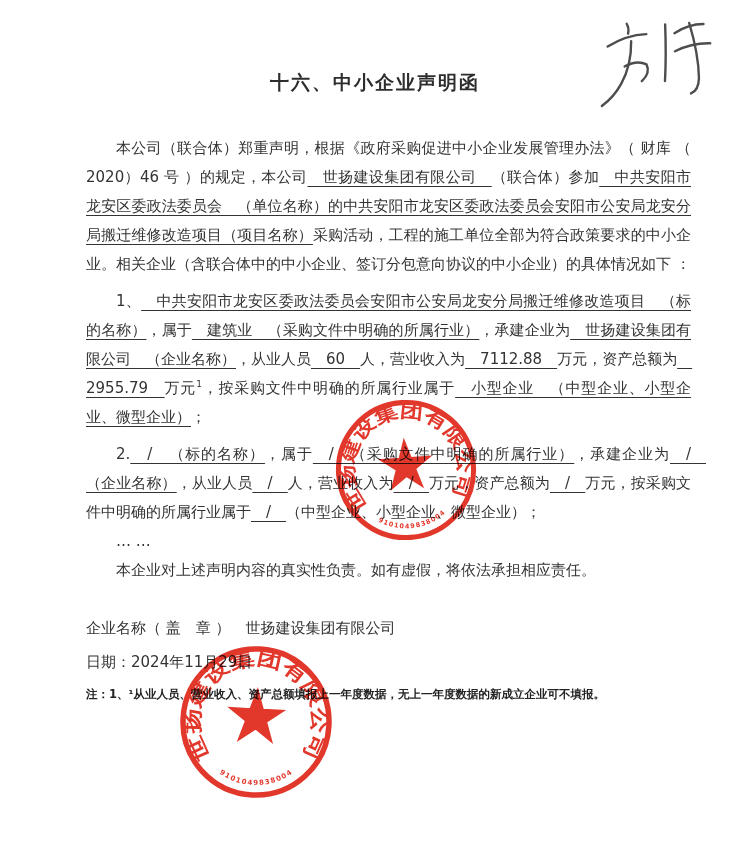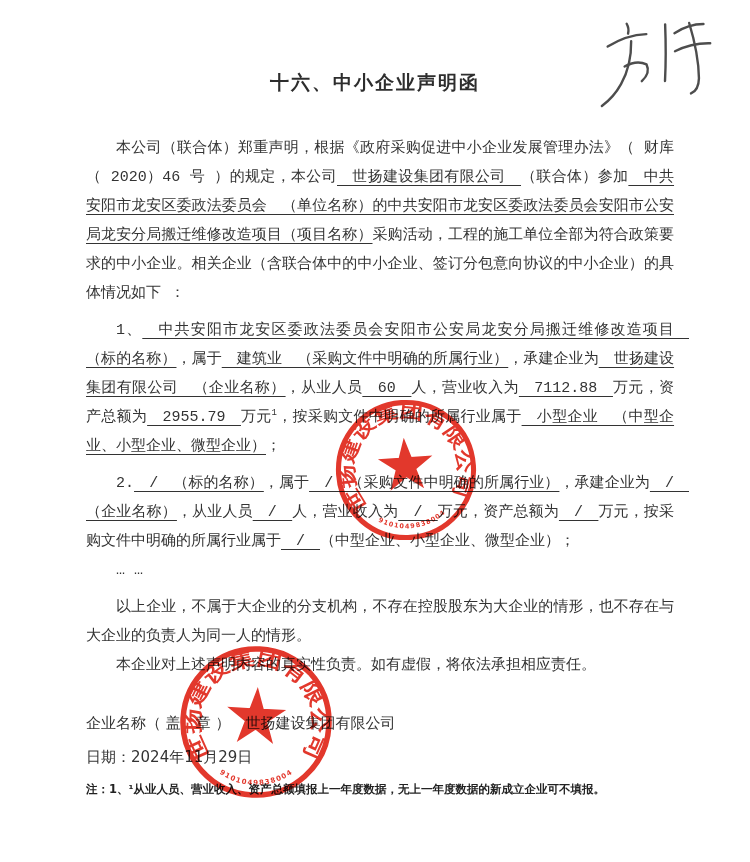--- a/index.html
+++ b/index.html
@@ -2,21 +2,21 @@
 <html><head>
 <meta charset="utf-8">
 <style>
   html,body{margin:0;padding:0;background:#ffffff;}
   .page{
     position:relative;width:750px;height:862px;background:#ffffff;overflow:hidden;
     font-family:"DejaVu Sans","Liberation Sans",sans-serif;color:#333333;
   }
   .title{margin:0;padding-top:70px;text-align:center;font-size:19px;font-weight:700;
          letter-spacing:2px;color:#2d2d2d;}
-  .content{margin:38px 76px 0 86px;font-size:15px;line-height:29px;text-align:justify;font-family:Liberation Mono, monospace;}
+  .content{margin:38px 59px 0 86px;font-size:15px;line-height:29px;text-align:justify;}
   .content p{margin:0;text-indent:30px;}
   .content p.gap{margin-top:8px;}
   .u{text-decoration:underline;text-underline-offset:4px;text-decoration-thickness:1px;}
   sup{font-size:9px;line-height:0;}
   .footer{margin:26px 72px 0 86px;font-size:15px;line-height:34px;color:#333;}
   .notes{margin:3px 50px 0 86px;font-size:11.5px;line-height:25px;font-weight:700;color:#222222;}
   .seal{position:absolute;mix-blend-mode:multiply;opacity:.93;pointer-events:none;}
   .seal-mid{left:332px;top:396px;width:148px;height:148px;transform:rotate(-4deg);}
   .seal-btm{left:176px;top:642px;width:160px;height:160px;transform:rotate(3deg);}
   .seal text{font-weight:700;}
@@ -46,21 +46,20 @@
   <div class="content">
 
     <p><span>本公司（联合体）郑重声明，根据《政府采购促进中小企业发展管理办法》（ 财库 （ 2020）46 号 ）的规定，本公司</span><span class="u">　世扬建设集团有限公司　</span><span>（联合体）参加</span><span class="u">　中共安阳市龙安区委政法委员会　（单位名称）的中共安阳市龙安区委政法委员会安阳市公安局龙安分局搬迁维修改造项目（项目名称）</span><span>采购活动，工程的施工单位全部为符合政策要求的中小企业。相关企业（含联合体中的中小企业、签订分包意向协议的中小企业）的具体情况如下 ：</span></p>
 
     <p class="gap"><span>1、</span><span class="u">　中共安阳市龙安区委政法委员会安阳市公安局龙安分局搬迁维修改造项目　（标的名称）</span><span>，属于</span><span class="u">　建筑业　（采购文件中明确的所属行业）</span><span>，承建企业为</span><span class="u">　世扬建设集团有限公司　（企业名称）</span><span>，从业人员</span><span class="u">　60　</span><span>人，营业收入为</span><span class="u">　7112.88　</span><span>万元，资产总额为</span><span class="u">　2955.79　</span><span>万元</span><sup>1</sup><span>，按采购文件中明确的所属行业属于</span><span class="u">　小型企业　（中型企业、小型企业、微型企业）</span><span>；</span></p>
 
     <p class="gap"><span>2.</span><span class="u">　/　（标的名称）</span><span>，属于</span><span class="u">　/　（采购文件中明确的所属行业）</span><span>，承建企业为</span><span class="u">　/　（企业名称）</span><span>，从业人员</span><span class="u">　/　</span><span>人，营业收入为</span><span class="u">　/　</span><span>万元，资产总额为</span><span class="u">　/　</span><span>万元，按采购文件中明确的所属行业属于</span><span class="u">　/　</span><span>（中型企业、小型企业、微型企业）；</span></p>
 
     <p>… …</p>
 
-    <p class="gap">以上企业，不属于大企业的分支机构，不存在控股股东为大企业的情形，也不存在与大企业的负责人为同一人的情形。</p>
 
     <p>本企业对上述声明内容的真实性负责。如有虚假，将依法承担相应责任。</p>
   </div>
 
   <div class="footer">
     <div>企业名称（ 盖　章 ）　世扬建设集团有限公司</div>
     <div>日期：2024年11月29日</div>
   </div>
 
   <div class="notes">

